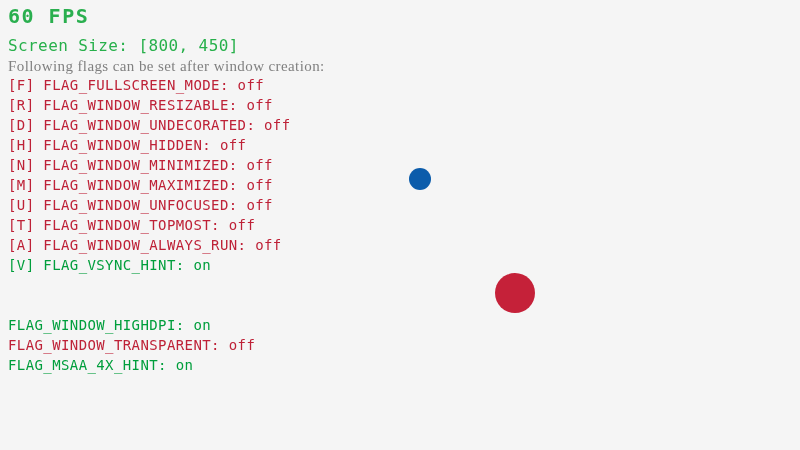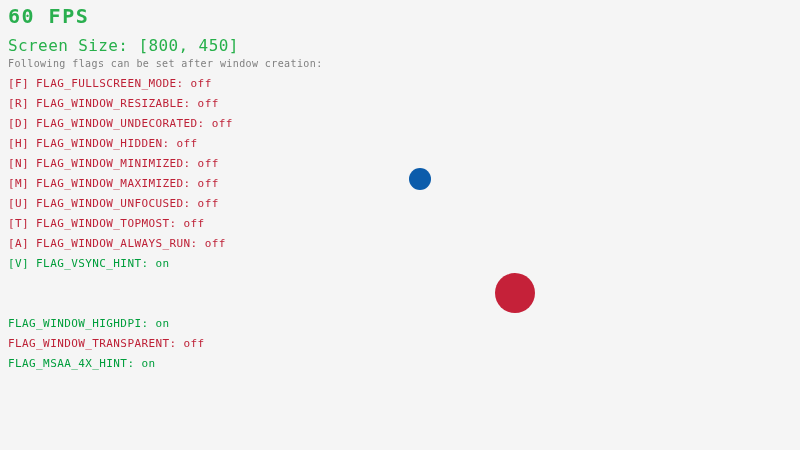--- a/index.html
+++ b/index.html
@@ -45,30 +45,31 @@
   #screen-size-label {
     left: 8px;
     top: 38px;
     font-size: 16px;
     color: #27b04b;
     letter-spacing: 0.4px;
   }
 
   .section-header {
     left: 8px;
-    font-size: 10px;
+    font-size: 15px;
     color: #808080;
     letter-spacing: 0.4px;
+    font-family: Liberation Serif, serif;
   }
   #post-creation-header { top: 59px; }
   #pre-creation-header  { top: 299px; }
 
   .flag-row {
     left: 8px;
-    font-size: 11px;
+    font-size: 14px;
     letter-spacing: 0.4px;
   }
   .flag-off { color: #be2137; }
   .flag-on  { color: #009e3c; }
 
   
   .circle {
     position: absolute;
     border-radius: 50%;
   }

